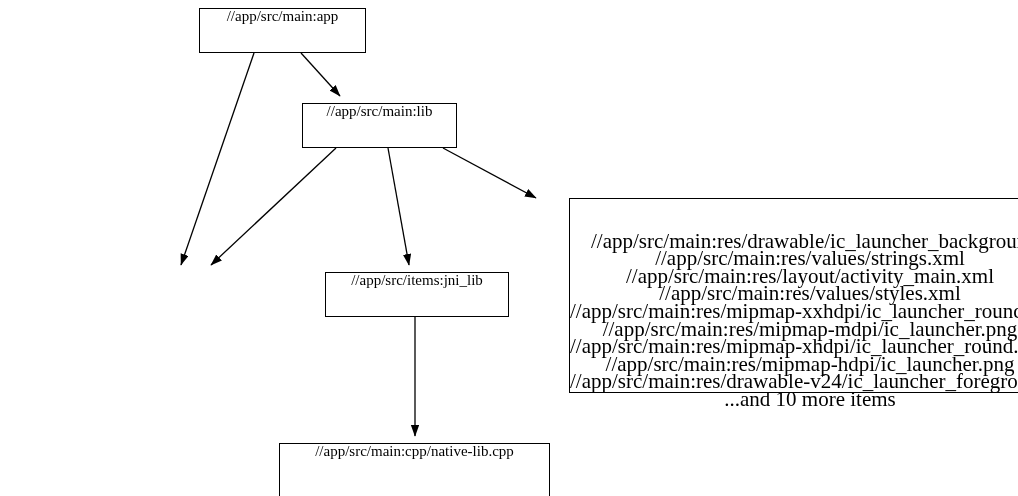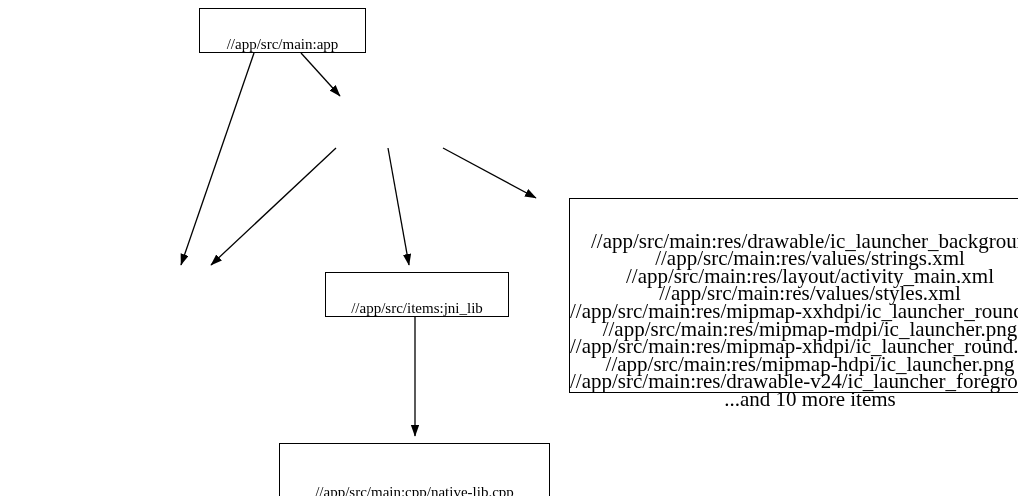--- a/index.html
+++ b/index.html
@@ -14,21 +14,21 @@
     background: #ffffff;
     font-family: "Liberation Serif", serif;
     overflow: hidden;
   }
   .node {
     position: absolute;
     box-sizing: border-box;
     border: 1px solid #000000;
     background: #ffffff;
     display: flex;
-    align-items: flex-end;
+    align-items: flex-start;
     justify-content: center;
     text-align: center;
     color: #000000;
     font-size: 15px;
     line-height: 1.0;
     white-space: pre;
   }
   .node.multiline {
     display: block;
     padding-top: 16px;
@@ -79,20 +79,23 @@
 
     <g>
       <path d="M415,317 L415,436" stroke="#000000" stroke-width="1.3" fill="none" marker-end="url(#arrow)"></path>
     </g>
   </svg>
 
   <div class="node" style="left:199px; top:8px; width:167px; height:45px;">
     <span>//app/src/main:app</span>
   </div>
 
+  <div class="node" style="left:302px; top:103px; width:155px; height:45px;">
+    <span>//app/src/main:lib</span>
+  </div>
 
 
   <div class="node" style="left:325px; top:272px; width:184px; height:45px;">
     <span>//app/src/items:jni_lib</span>
   </div>
 
   <div class="node multiline" style="left:531px; top:198px; width:482px; height:195px;">
     <span>//app/src/main:res/drawable/ic_launcher_background.xml
 //app/src/main:res/values/strings.xml
 //app/src/main:res/layout/activity_main.xml

